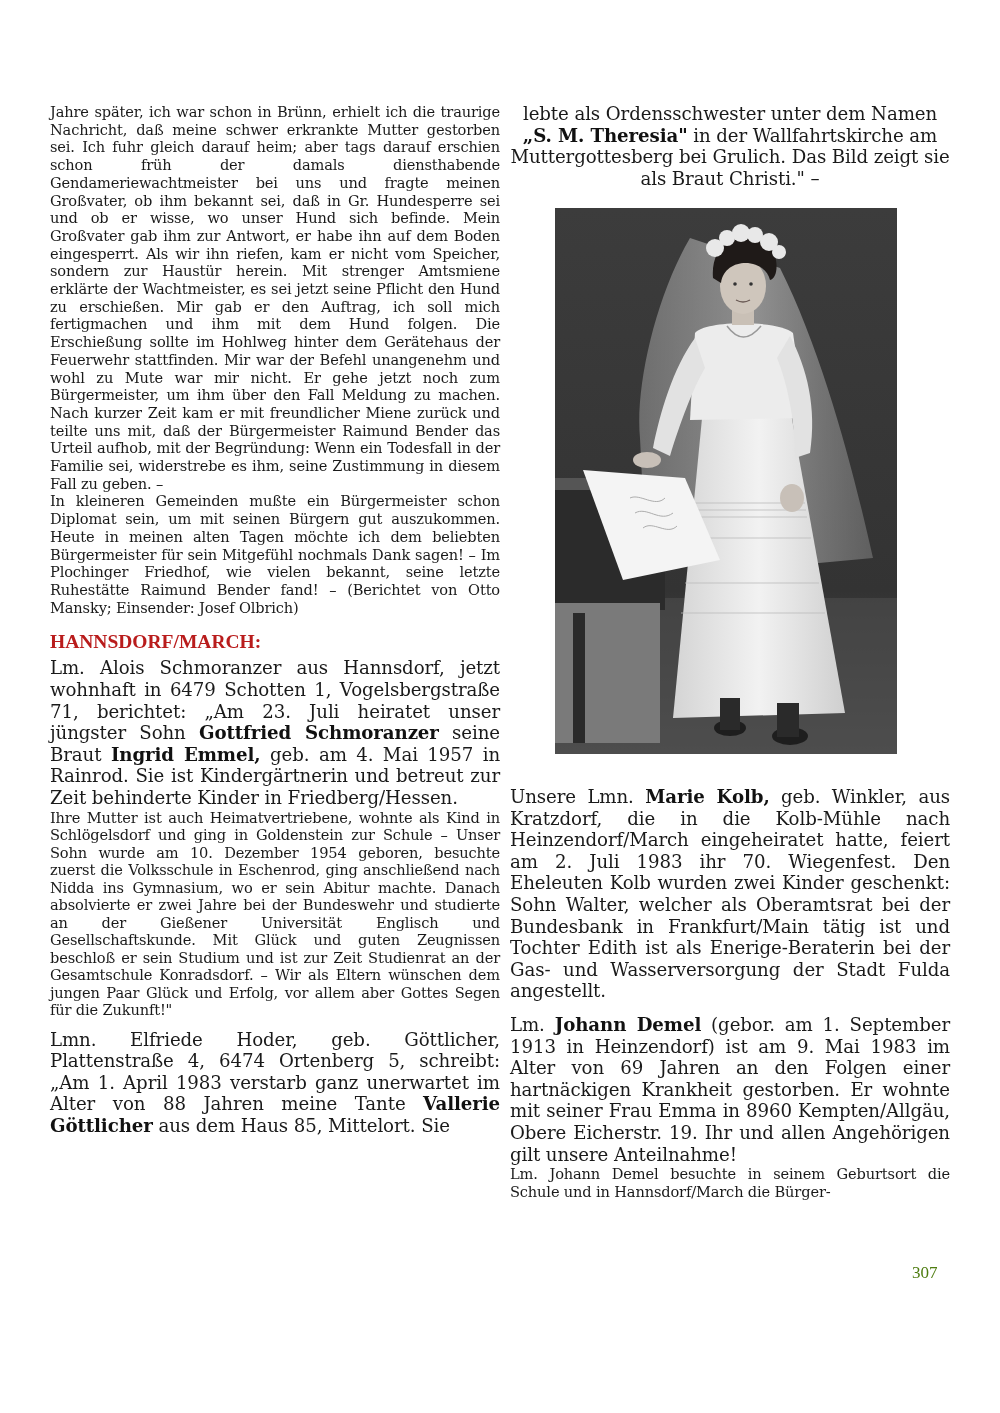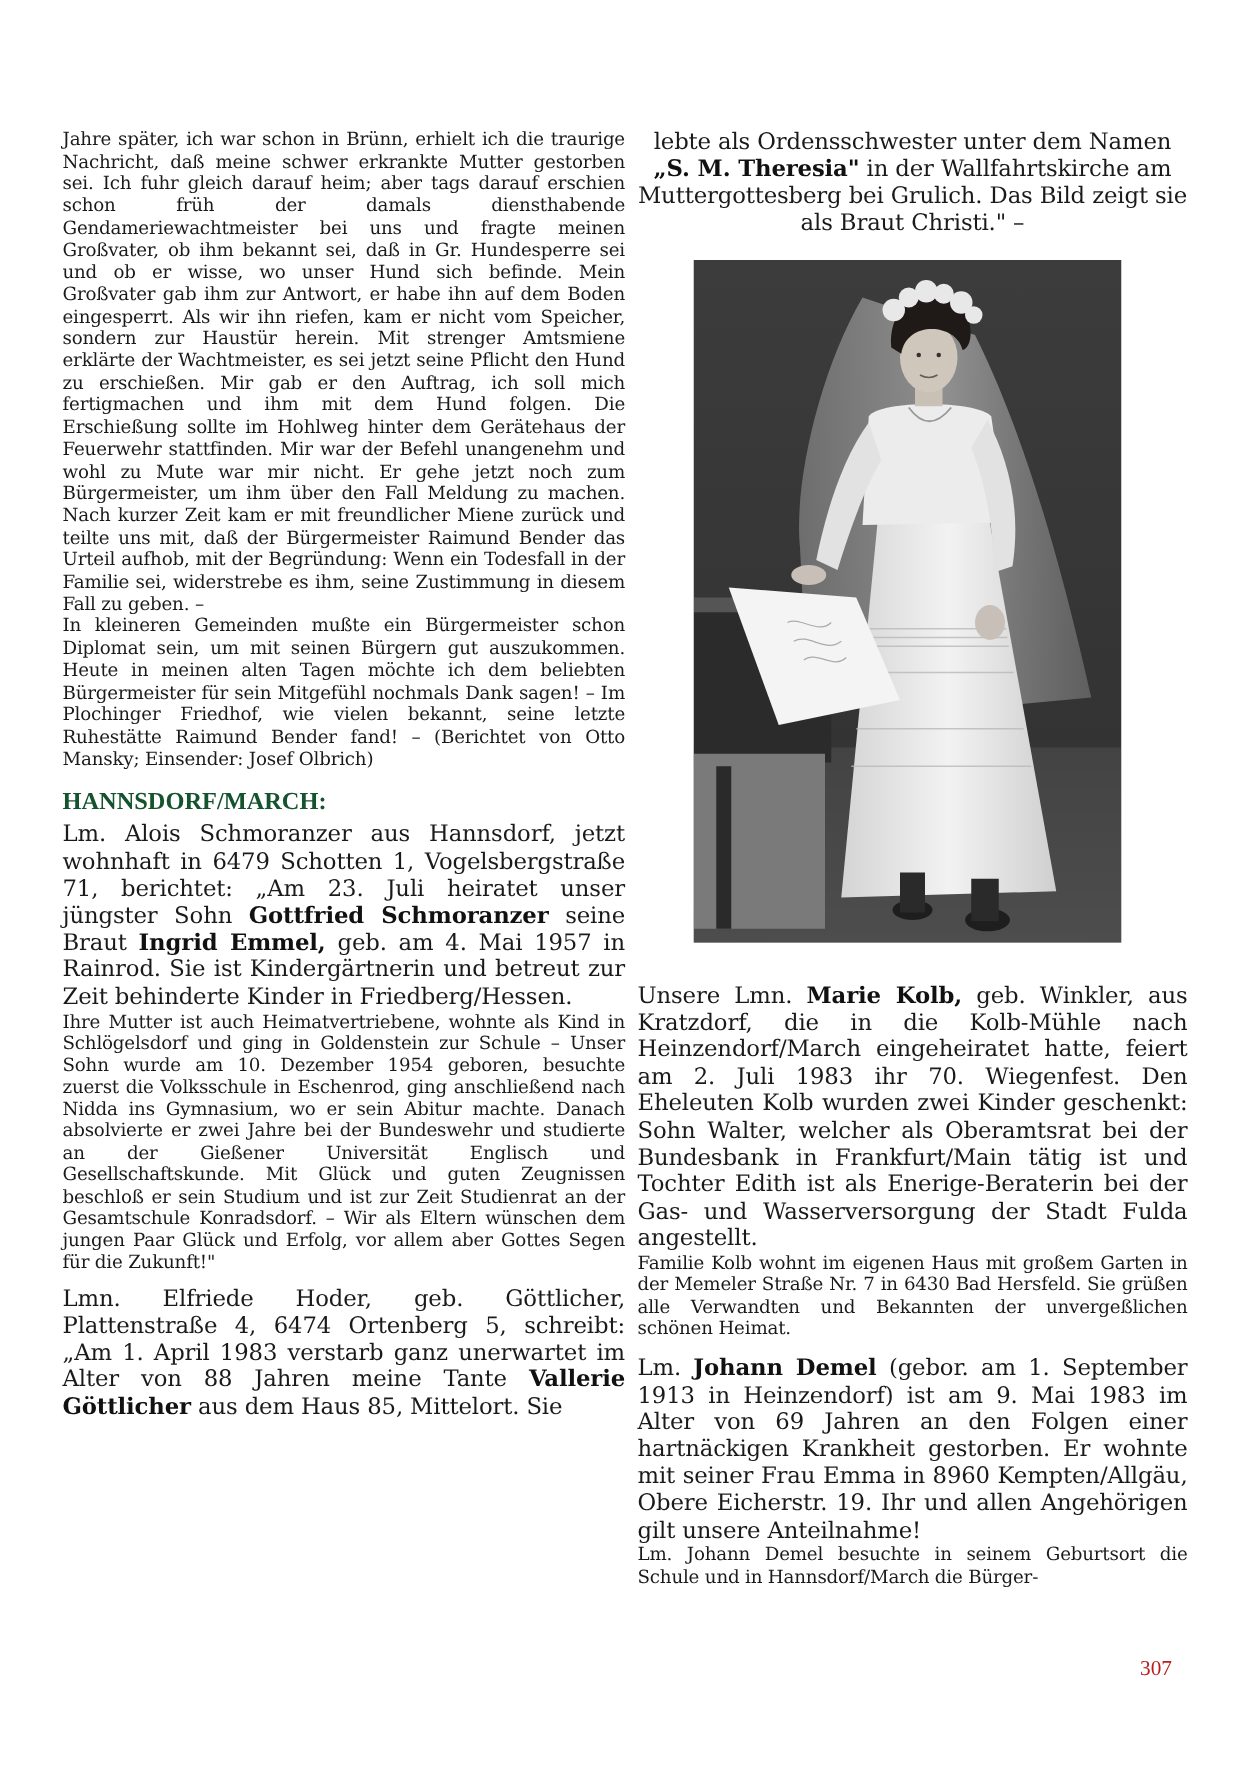--- a/index.html
+++ b/index.html
@@ -12,34 +12,34 @@
   .col-left { left: 50px; top: 103px; width: 450px; }
   .col-right { left: 510px; top: 103px; width: 440px; }
 
   p { margin: 0; text-align: justify; }
   .sm { font-size: 14.6px; line-height: 17.7px; letter-spacing: -0.15px; }
   .lg { font-size: 18.2px; line-height: 21.6px; letter-spacing: -0.1px; }
   .mid { font-size: 14.6px; line-height: 17.5px; letter-spacing: -0.15px; }
 
   h2 {
     margin: 0; font-family: "Liberation Serif", "DejaVu Serif", serif;
-    font-weight: bold; font-size: 19.5px; line-height: 24px; letter-spacing: 0px; color: #14532d;
+    font-weight: bold; font-size: 19.5px; line-height: 24px; letter-spacing: 0px; color: #b91c1c;
   }
   b { font-weight: bold; color: #111; }
 
   .photo {
     position: absolute; left: 555px; top: 208px; width: 342px; height: 546px;
     background: radial-gradient(ellipse at 55% 40%, #4a4a4a 0%, #3a3a3a 45%, #2d2d2d 100%);
     overflow: hidden;
   }
   .photo svg { display: block; }
 
   .page-number {
-    position: absolute; left: 912px; top: 1325px; font-size: 17px; font-weight: normal;
-    font-family: "Liberation Serif", "DejaVu Serif", serif; color: #b91c1c;
+    position: absolute; left: 912px; top: 1263px; font-size: 17px; font-weight: normal;
+    font-family: "Liberation Serif", "DejaVu Serif", serif; color: #4d7c0f;
   }
 </style>
 </head>
 <body>
 
 <div class="page">
 
   <div class="col col-left">
     <p class="sm">Jahre später, ich war schon in Brünn, erhielt ich die traurige Nachricht, daß meine schwer erkrankte Mutter gestorben sei. Ich fuhr gleich darauf heim; aber tags darauf erschien schon früh der damals diensthabende Gendameriewachtmeister bei uns und fragte meinen Großvater, ob ihm bekannt sei, daß in Gr. Hundesperre sei und ob er wisse, wo unser Hund sich befinde. Mein Großvater gab ihm zur Antwort, er habe ihn auf dem Boden eingesperrt. Als wir ihn riefen, kam er nicht vom Speicher, sondern zur Haustür herein. Mit strenger Amtsmiene erklärte der Wachtmeister, es sei jetzt seine Pflicht den Hund zu erschießen. Mir gab er den Auftrag, ich soll mich fertigmachen und ihm mit dem Hund folgen. Die Erschießung sollte im Hohlweg hinter dem Gerätehaus der Feuerwehr stattfinden. Mir war der Befehl unangenehm und wohl zu Mute war mir nicht. Er gehe jetzt noch zum Bürgermeister, um ihm über den Fall Meldung zu machen. Nach kurzer Zeit kam er mit freundlicher Miene zurück und teilte uns mit, daß der Bürgermeister Raimund Bender das Urteil aufhob, mit der Begründung: Wenn ein Todesfall in der Familie sei, widerstrebe es ihm, seine Zustimmung in diesem Fall zu geben. –</p>
     <p class="sm">In kleineren Gemeinden mußte ein Bürgermeister schon Diplomat sein, um mit seinen Bürgern gut auszukommen. Heute in meinen alten Tagen möchte ich dem beliebten Bürgermeister für sein Mitgefühl nochmals Dank sagen! – Im Plochinger Friedhof, wie vielen bekannt, seine letzte Ruhestätte Raimund Bender fand! – (Berichtet von Otto Mansky; Einsender: Josef Olbrich)</p>
@@ -135,20 +135,19 @@
 
       <ellipse cx="175" cy="520" rx="16" ry="8" fill="#1e1e1e"></ellipse>
       <ellipse cx="235" cy="528" rx="18" ry="9" fill="#1e1e1e"></ellipse>
       <rect x="165" y="490" width="20" height="32" fill="#2a2a2a"></rect>
       <rect x="222" y="495" width="22" height="34" fill="#2a2a2a"></rect>
     </svg>
   </div>
 
   <div class="col" style="left:510px; top:780px; width:440px;">
     <p class="lg" style="margin-top:6px"><span>Unsere Lmn. </span><b>Marie Kolb,</b><span> geb. Winkler, aus Kratzdorf, die in die Kolb-Mühle nach Heinzendorf/March eingeheiratet hatte, feiert am 2. Juli 1983 ihr 70. Wiegenfest. Den Eheleuten Kolb wurden zwei Kinder geschenkt: Sohn Walter, welcher als Oberamtsrat bei der Bundesbank in Frankfurt/Main tätig ist und Tochter Edith ist als Enerige-Beraterin bei der Gas- und Wasserversorgung der Stadt Fulda angestellt.</span></p>
-    <p class="mid">Familie Kolb wohnt im eigenen Haus mit großem Garten in der Memeler Straße Nr. 7 in 6430 Bad Hersfeld. Sie grüßen alle Verwandten und Bekannten der unvergeßlichen schönen Heimat.</p>
     <div style="height:12px"></div>
     <p class="lg"><span>Lm. </span><b>Johann Demel</b><span> (gebor. am 1. September 1913 in Heinzendorf) ist am 9. Mai 1983 im Alter von 69 Jahren an den Folgen einer hartnäckigen Krankheit gestorben. Er wohnte mit seiner Frau Emma in 8960 Kempten/Allgäu, Obere Eicherstr. 19. Ihr und allen Angehörigen gilt unsere Anteilnahme!</span></p>
     <p class="mid">Lm. Johann Demel besuchte in seinem Geburtsort die Schule und in Hannsdorf/March die Bürger-</p>
   </div>
 
   <div class="page-number">307</div>
 </div>
 
 </body></html>

